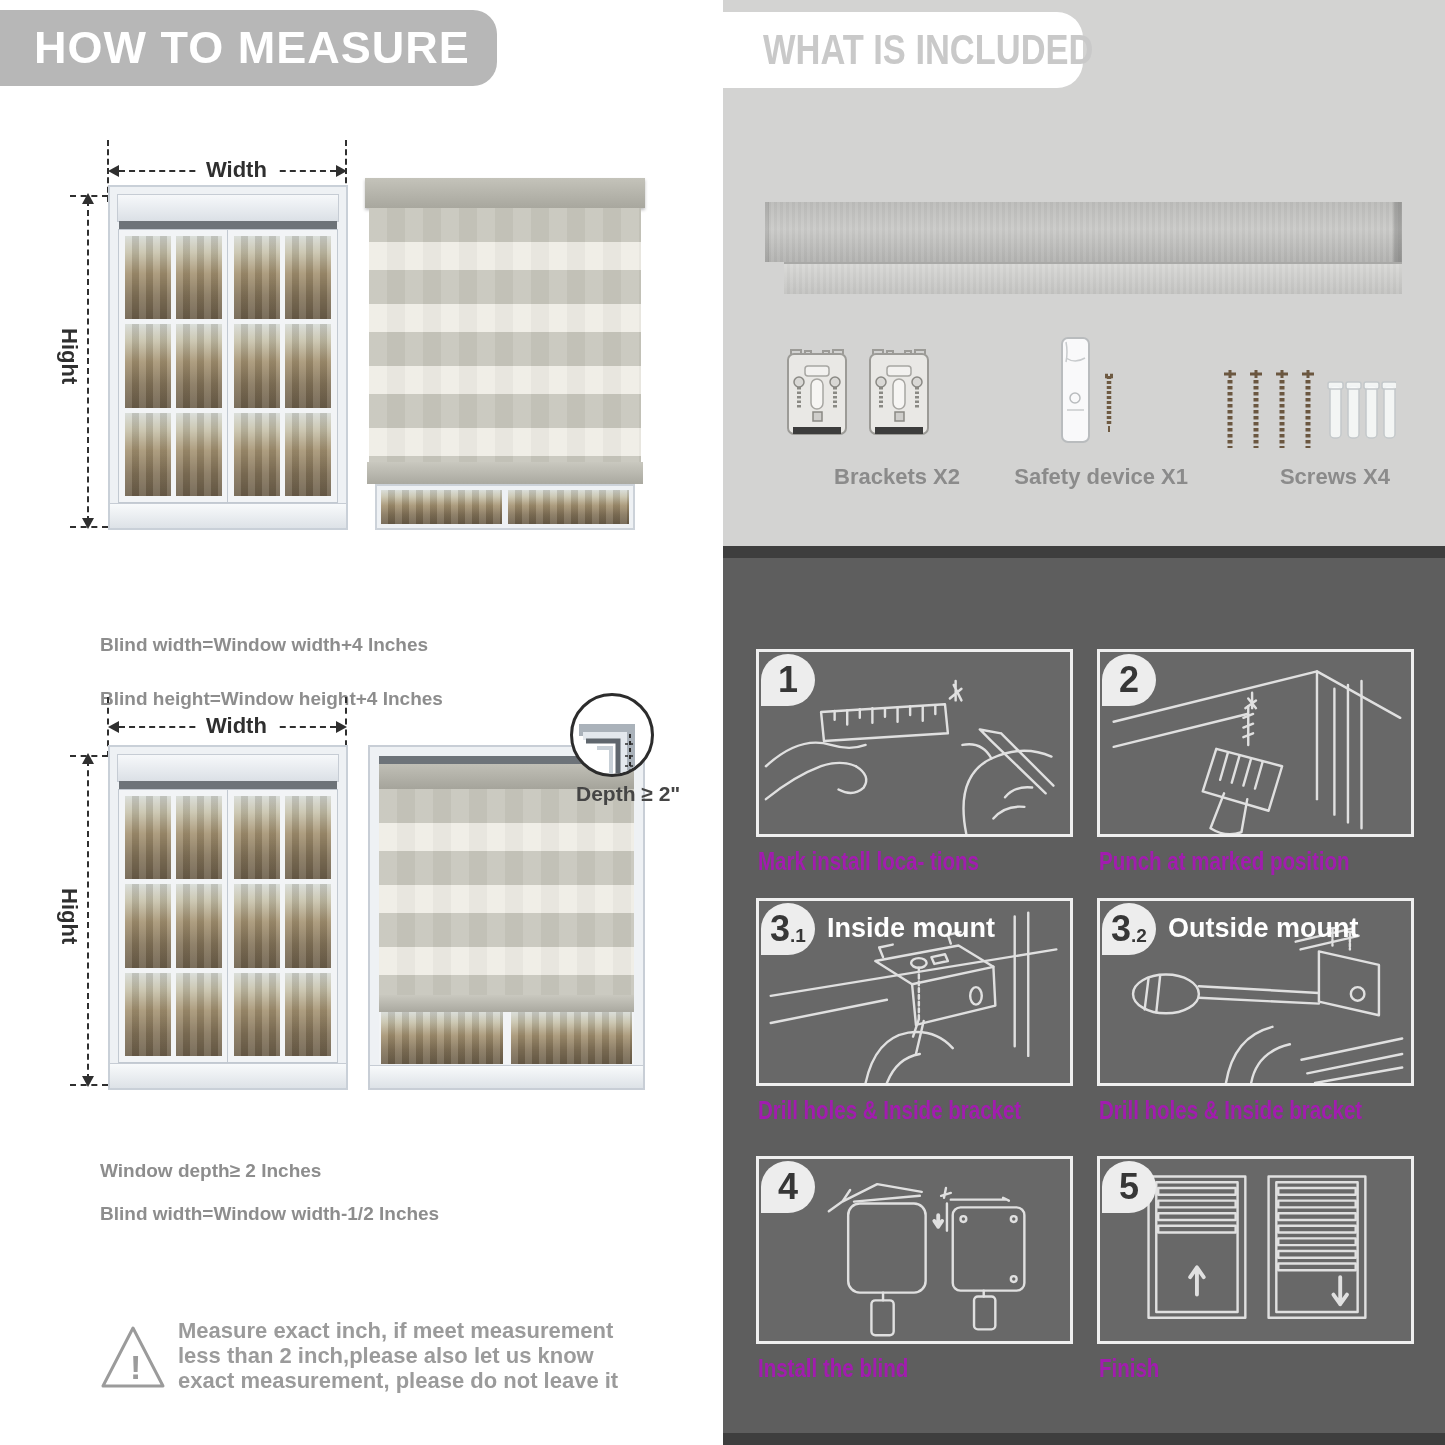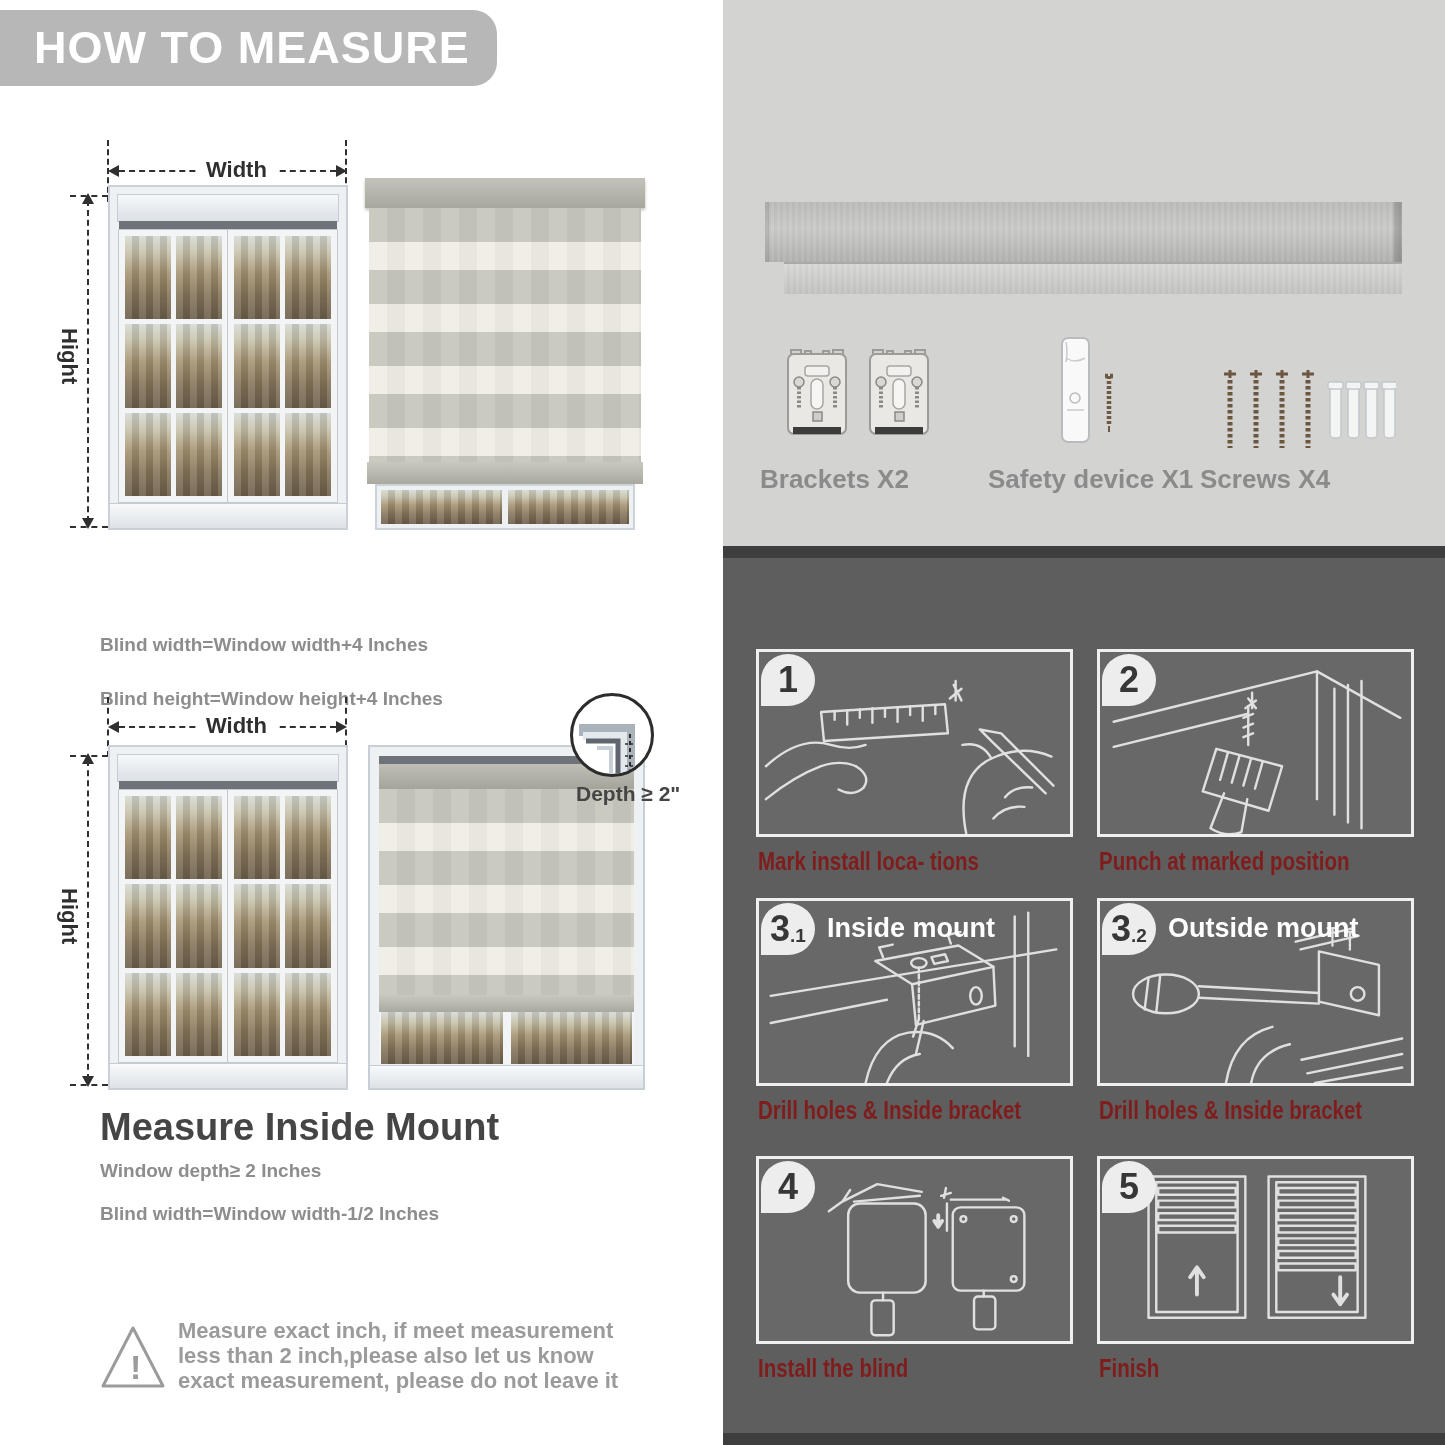--- a/index.html
+++ b/index.html
@@ -77,34 +77,34 @@
                 padding-left:40px;box-sizing:border-box;}
   .blind-label{left:723px;top:138px;width:722px;text-align:center;font-size:31px;font-weight:bold;
                color:var(--midGray,#7d7d7d);}
   .headrail{left:765px;top:202px;width:637px;height:60px;
             background:linear-gradient(90deg,rgba(0,0,0,.10) 0 4px,transparent 4px 98.5%,rgba(0,0,0,.18) 99%),
                        repeating-linear-gradient(90deg,rgba(255,255,255,.05) 0 3px,rgba(0,0,0,.02) 3px 6px),
                        linear-gradient(180deg,#bcbcba,#cacac8 45%,#b2b2b0);}
   .headrail-lip{left:784px;top:262px;width:618px;height:30px;border-top:2px solid #a9a9a7;
             background:repeating-linear-gradient(90deg,rgba(255,255,255,.05) 0 3px,rgba(0,0,0,.02) 3px 6px),
                        linear-gradient(180deg,#d8d8d6,#c3c3c1);}
-  .item-label{top:464px;text-align:left;font-size:26px;font-weight:bold;color:var(--midGray2,#8b8b8b);white-space:nowrap;}
+  .item-label{top:464px;text-align:right;font-size:22px;font-weight:bold;color:var(--midGray2,#8b8b8b);white-space:nowrap;}
 
   
   .panel-dark{left:723px;top:546px;width:722px;height:899px;background:var(--darkBg,#5e5e5e);}
   .strip{left:723px;width:722px;height:12px;background:var(--darkStrip,#3e3e3e);}
   .hdr-mount{left:723px;top:558px;width:589px;height:72px;background:#fff;border-radius:0 26px 26px 0;
              color:#3c3c3c;font-size:41px;font-weight:bold;line-height:72px;padding-left:40px;box-sizing:border-box;}
   .step-panel{width:317px;height:188px;border:3px solid #efefef;box-sizing:border-box;background:#686868;}
   .badge{position:absolute;left:2px;top:2px;width:54px;height:52px;border-radius:50% 50% 50% 0;
          background:#ededed;display:flex;align-items:center;justify-content:center;}
   .badge .num{font-size:36px;font-weight:bold;color:#373737;line-height:1;}
   .badge .sub{font-size:19px;font-weight:bold;color:#373737;margin-top:14px;}
   .step-label{position:absolute;left:68px;top:12px;font-size:27px;font-weight:bold;color:#fff;white-space:nowrap;}
-  .caption{font-size:25px;font-weight:bold;color:#7f1d1d;}
+  .caption{font-size:25px;font-weight:bold;color:#a21caf;}
   .art{position:absolute;inset:0;width:100%;height:100%;}
   .art path,.art rect,.art circle,.art ellipse{fill:none;stroke:#e0e0e0;stroke-width:2.5;
         stroke-linecap:round;stroke-linejoin:round;}
   .art .fillrect{fill:#d9d9d9;stroke:none;}
   .art .thick{stroke-width:4;}
 </style>
 </head>
 <body>
 
 <div class="canvas">
@@ -219,31 +219,33 @@
       <path d="M6 34 H56 V84" stroke="#aab2ba" stroke-width="12" fill="none"></path>
       <path d="M10 40 H50 V84" stroke="#e3e8ed" stroke-width="8" fill="none"></path>
       <path d="M13 45 H45 V84" stroke="#5f666d" stroke-width="5" fill="none"></path>
       <path d="M24 52 H38 V84" stroke="#c7cfd6" stroke-width="4" fill="none"></path>
       <path d="M57 38 V80" stroke="#2c2c2c" stroke-width="2" stroke-dasharray="4 3" fill="none"></path>
       <path d="M52 48 h10 M52 60 h10 M52 70 h10" stroke="#2c2c2c" stroke-width="1.5" stroke-dasharray="3 2" fill="none"></path>
     </svg>
   </div>
   <div class="abs depth-label" style="left:576px;top:782px;">Depth ≥ 2"</div>
 
-  <div class="abs h-heading" style="left:100px;top:1106px;">Measure Inside Mount</div>
   <div class="abs h-body" style="left:100px;top:1160px;">Window depth≥ 2 Inches</div>
   <div class="abs h-body" style="left:100px;top:1203px;">Blind width=Window width-1/2 Inches</div>
 
   <svg class="abs" style="left:98px;top:1320px;" width="70" height="76" viewBox="0 0 70 76">
     <path d="M35 8 L65 66 H5 Z" fill="none" stroke="#9b9b9b" stroke-width="3" stroke-linejoin="round"></path>
   </svg>
   <div class="abs warn-bang" style="left:130px;top:1348px;">!</div>
   <div class="abs warn-text" style="left:178px;top:1318px;width:470px;">Measure exact inch, if meet measurement less than 2 inch,please also let us know exact measurement, please do not leave it</div>
 
   <div class="abs panel-included"></div>
+  <div class="abs hdr-included">
+    <span class="cond">WHAT IS INCLUDED</span>
+  </div>
   <div class="abs headrail"></div>
   <div class="abs headrail-lip"></div>
 
   <svg class="abs" style="left:785px;top:346px;" width="64" height="96" viewBox="0 0 64 96">
     <rect x="3" y="8" width="58" height="80" rx="6" fill="#e9e8e5" stroke="#9c9b97" stroke-width="2"></rect>
     <path d="M6 8 v-4 h10 v4 M48 8 v-4 h10 v4 M20 8 v-3 h6 v3 M38 8 v-3 h6 v3" fill="none" stroke="#9c9b97" stroke-width="2"></path>
     <rect x="20" y="20" width="24" height="10" rx="3" fill="#f2f1ef" stroke="#a7a6a2" stroke-width="1.5"></rect>
     <rect x="26" y="33" width="12" height="30" rx="6" fill="#f6f5f3" stroke="#a7a6a2" stroke-width="1.5"></rect>
     <circle cx="14" cy="36" r="5" fill="#d9d8d5" stroke="#8a8984" stroke-width="1.5"></circle>
     <path d="M14 41 V62" stroke="#8a8984" stroke-width="4" stroke-dasharray="2.5 2" fill="none"></path>

